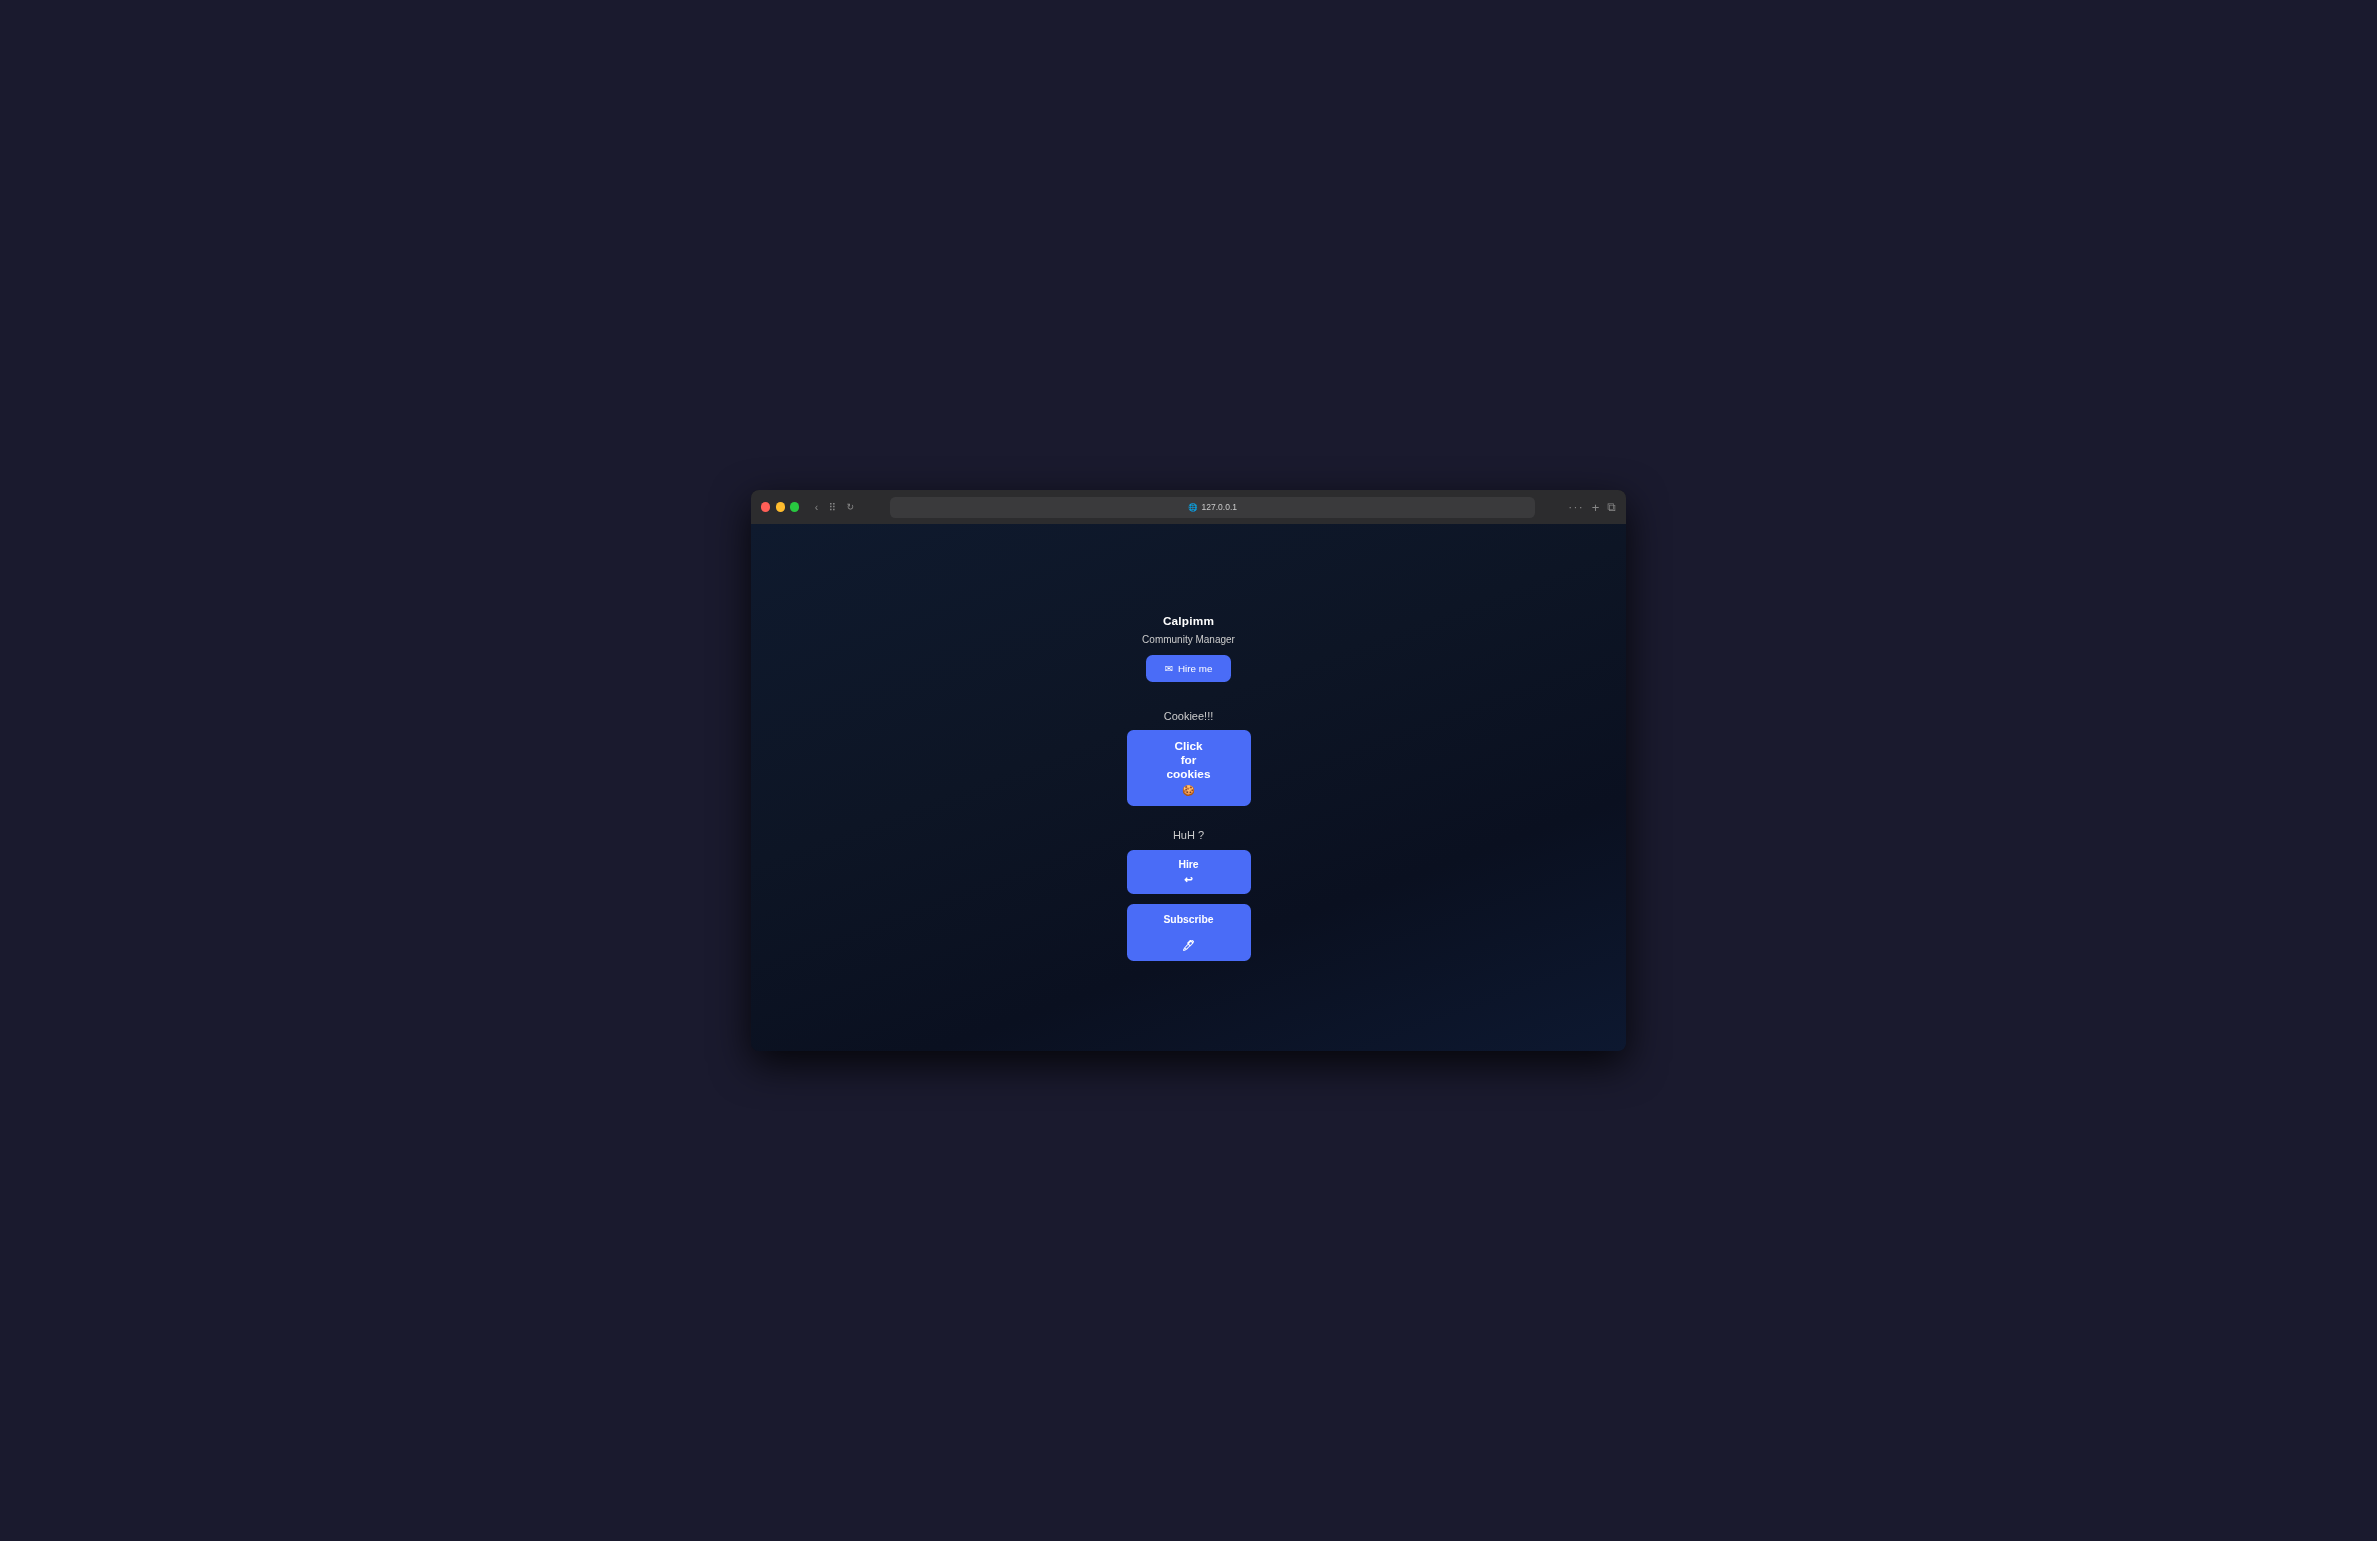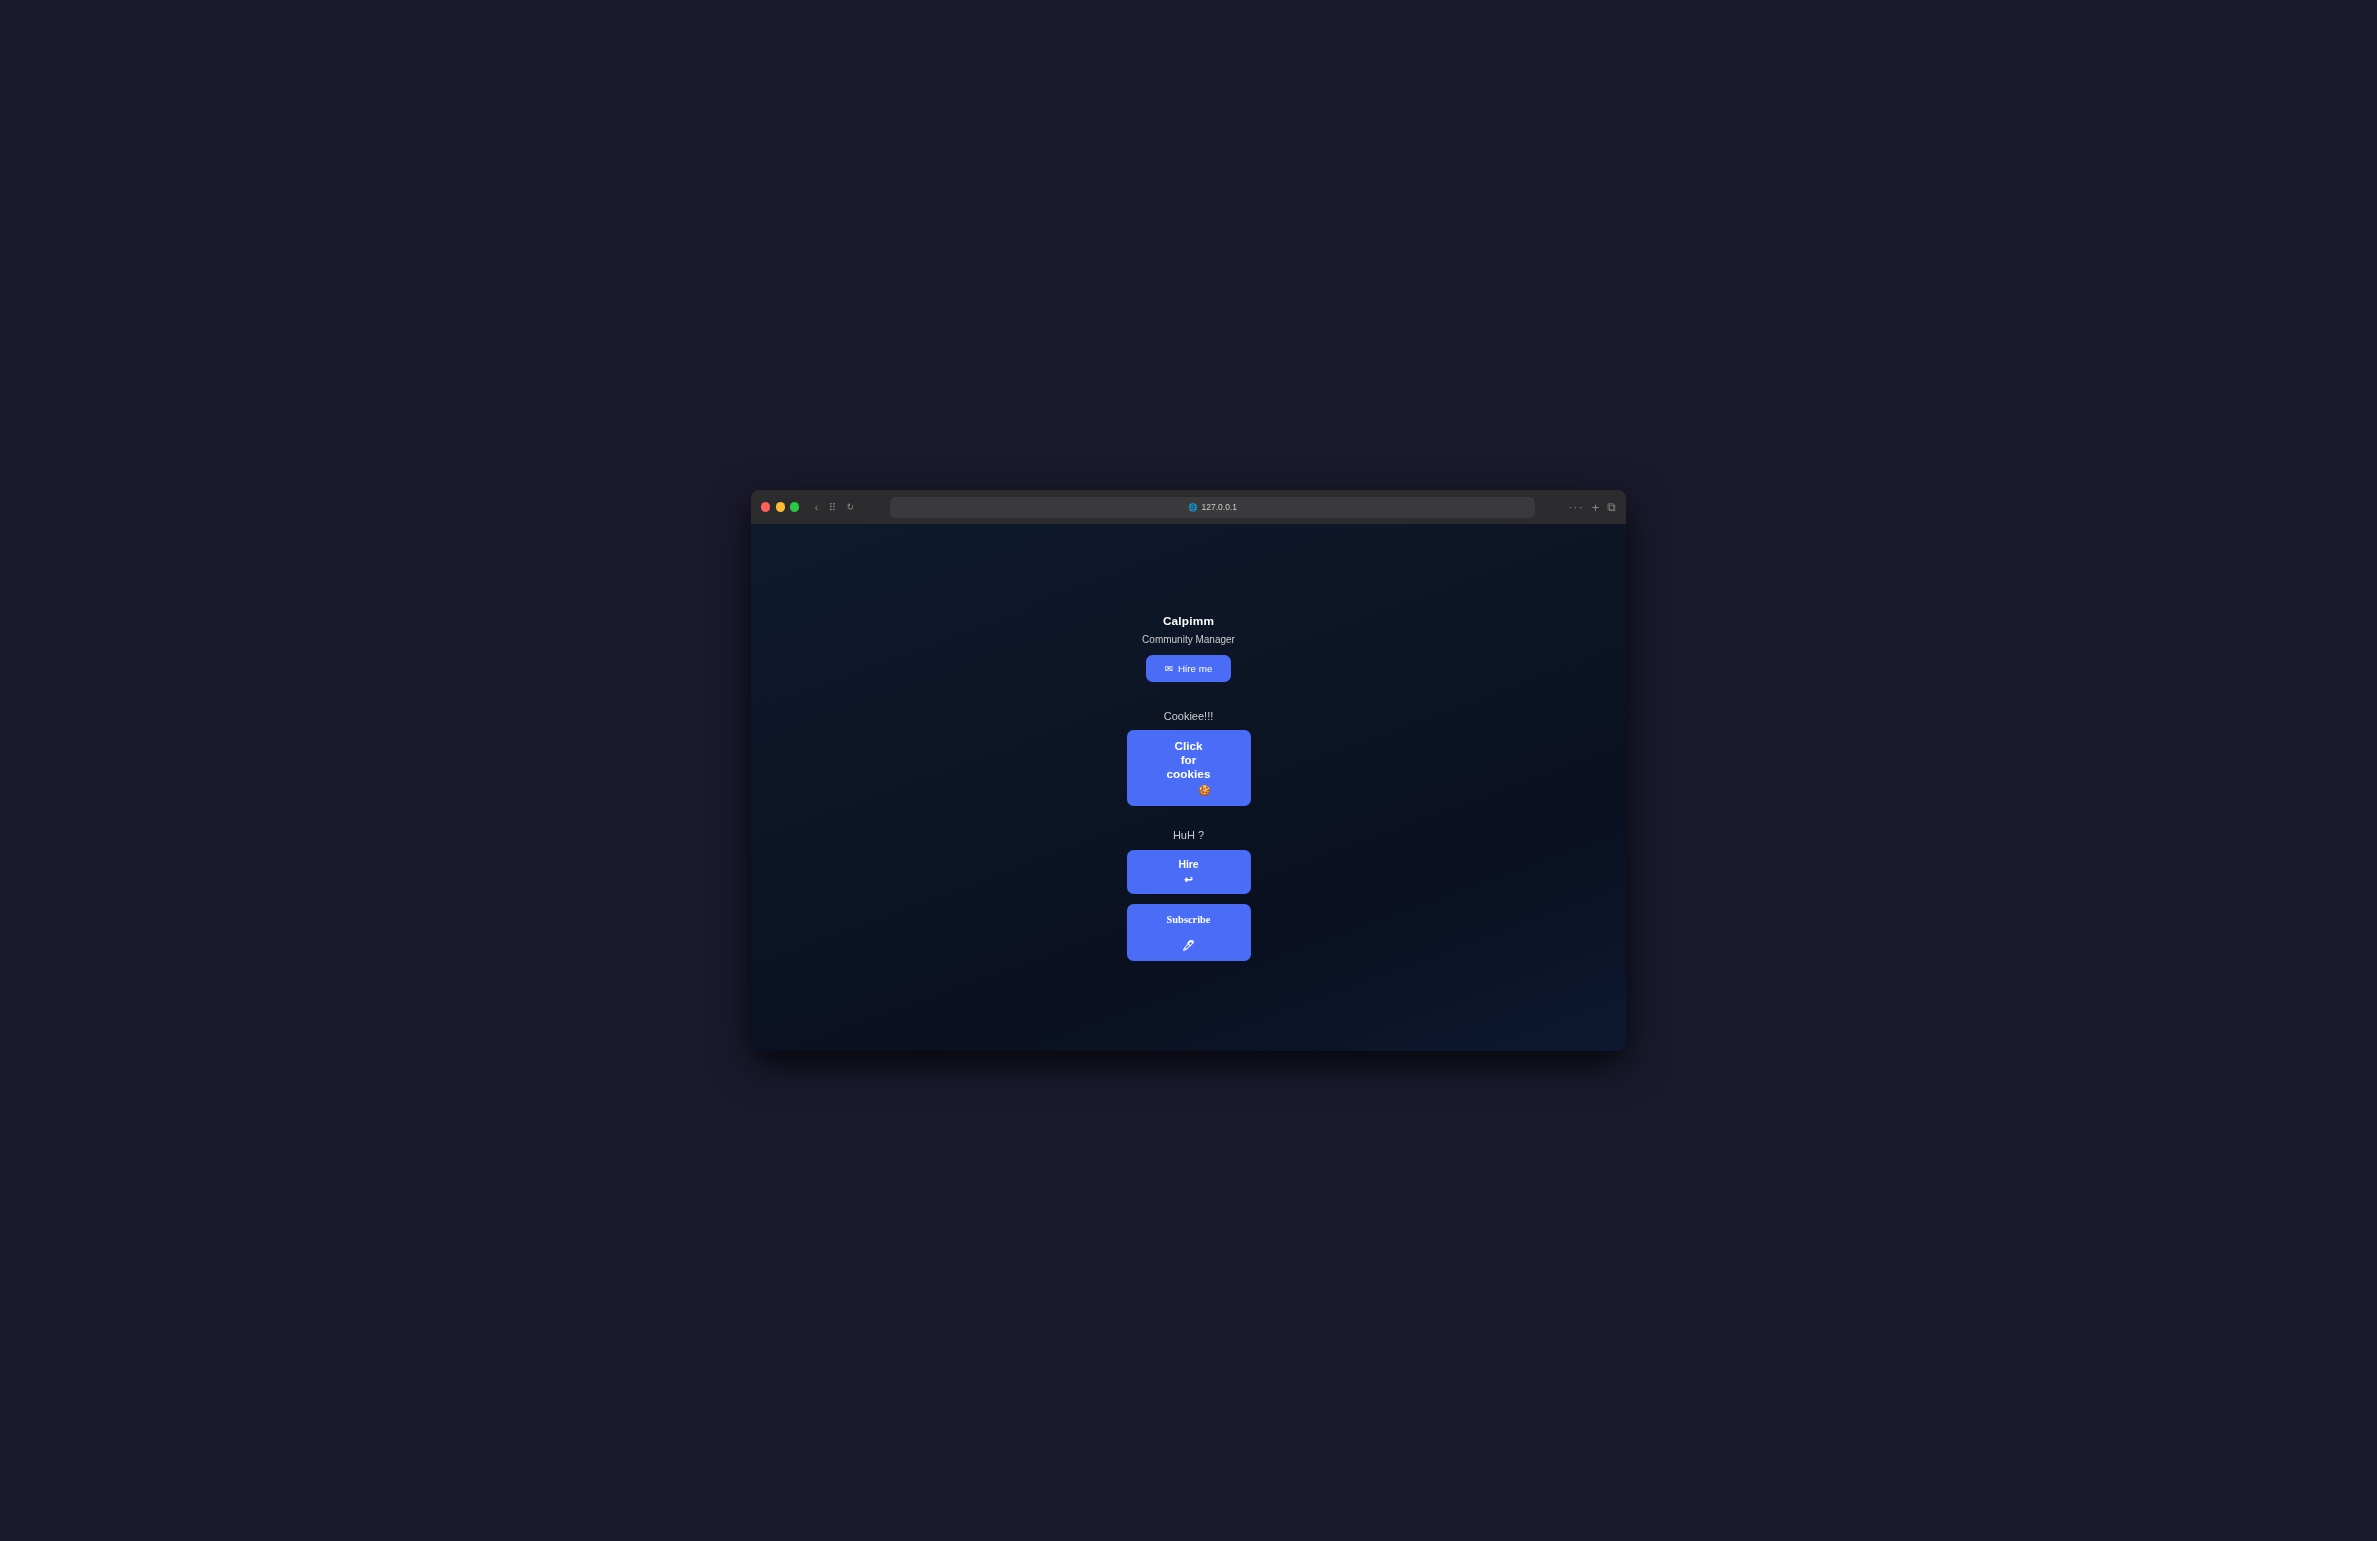--- a/index.html
+++ b/index.html
@@ -194,21 +194,21 @@
       background: #4a6cf7;
       color: white;
       border: none;
       border-radius: 6.5px;
       padding: 9.1px 39px;
       font-size: 11.8px;
       font-weight: 600;
       cursor: pointer;
       display: flex;
       flex-direction: column;
-      align-items: flex-end;
+      align-items: center;
       gap: 2.6px;
       width: 124px;
       margin-bottom: 18.3px;
     }
 
     .huh-label {
       color: #cccccc;
       font-size: 11px;
       font-weight: 400;
       margin-bottom: 3.9px;
@@ -238,21 +238,20 @@
       border-radius: 6.5px;
       padding: 9.1px 0;
       font-size: 10.4px;
       font-weight: 600;
       cursor: pointer;
       display: flex;
       flex-direction: column;
       align-items: center;
       gap: 14px;
       width: 124px;
-      font-family: Liberation Serif, serif;
     }
 
     .btn-icon {
       font-size: 10.4px;
     }
   </style>
 </head>
 <body>
 
 <div class="browser-window">

